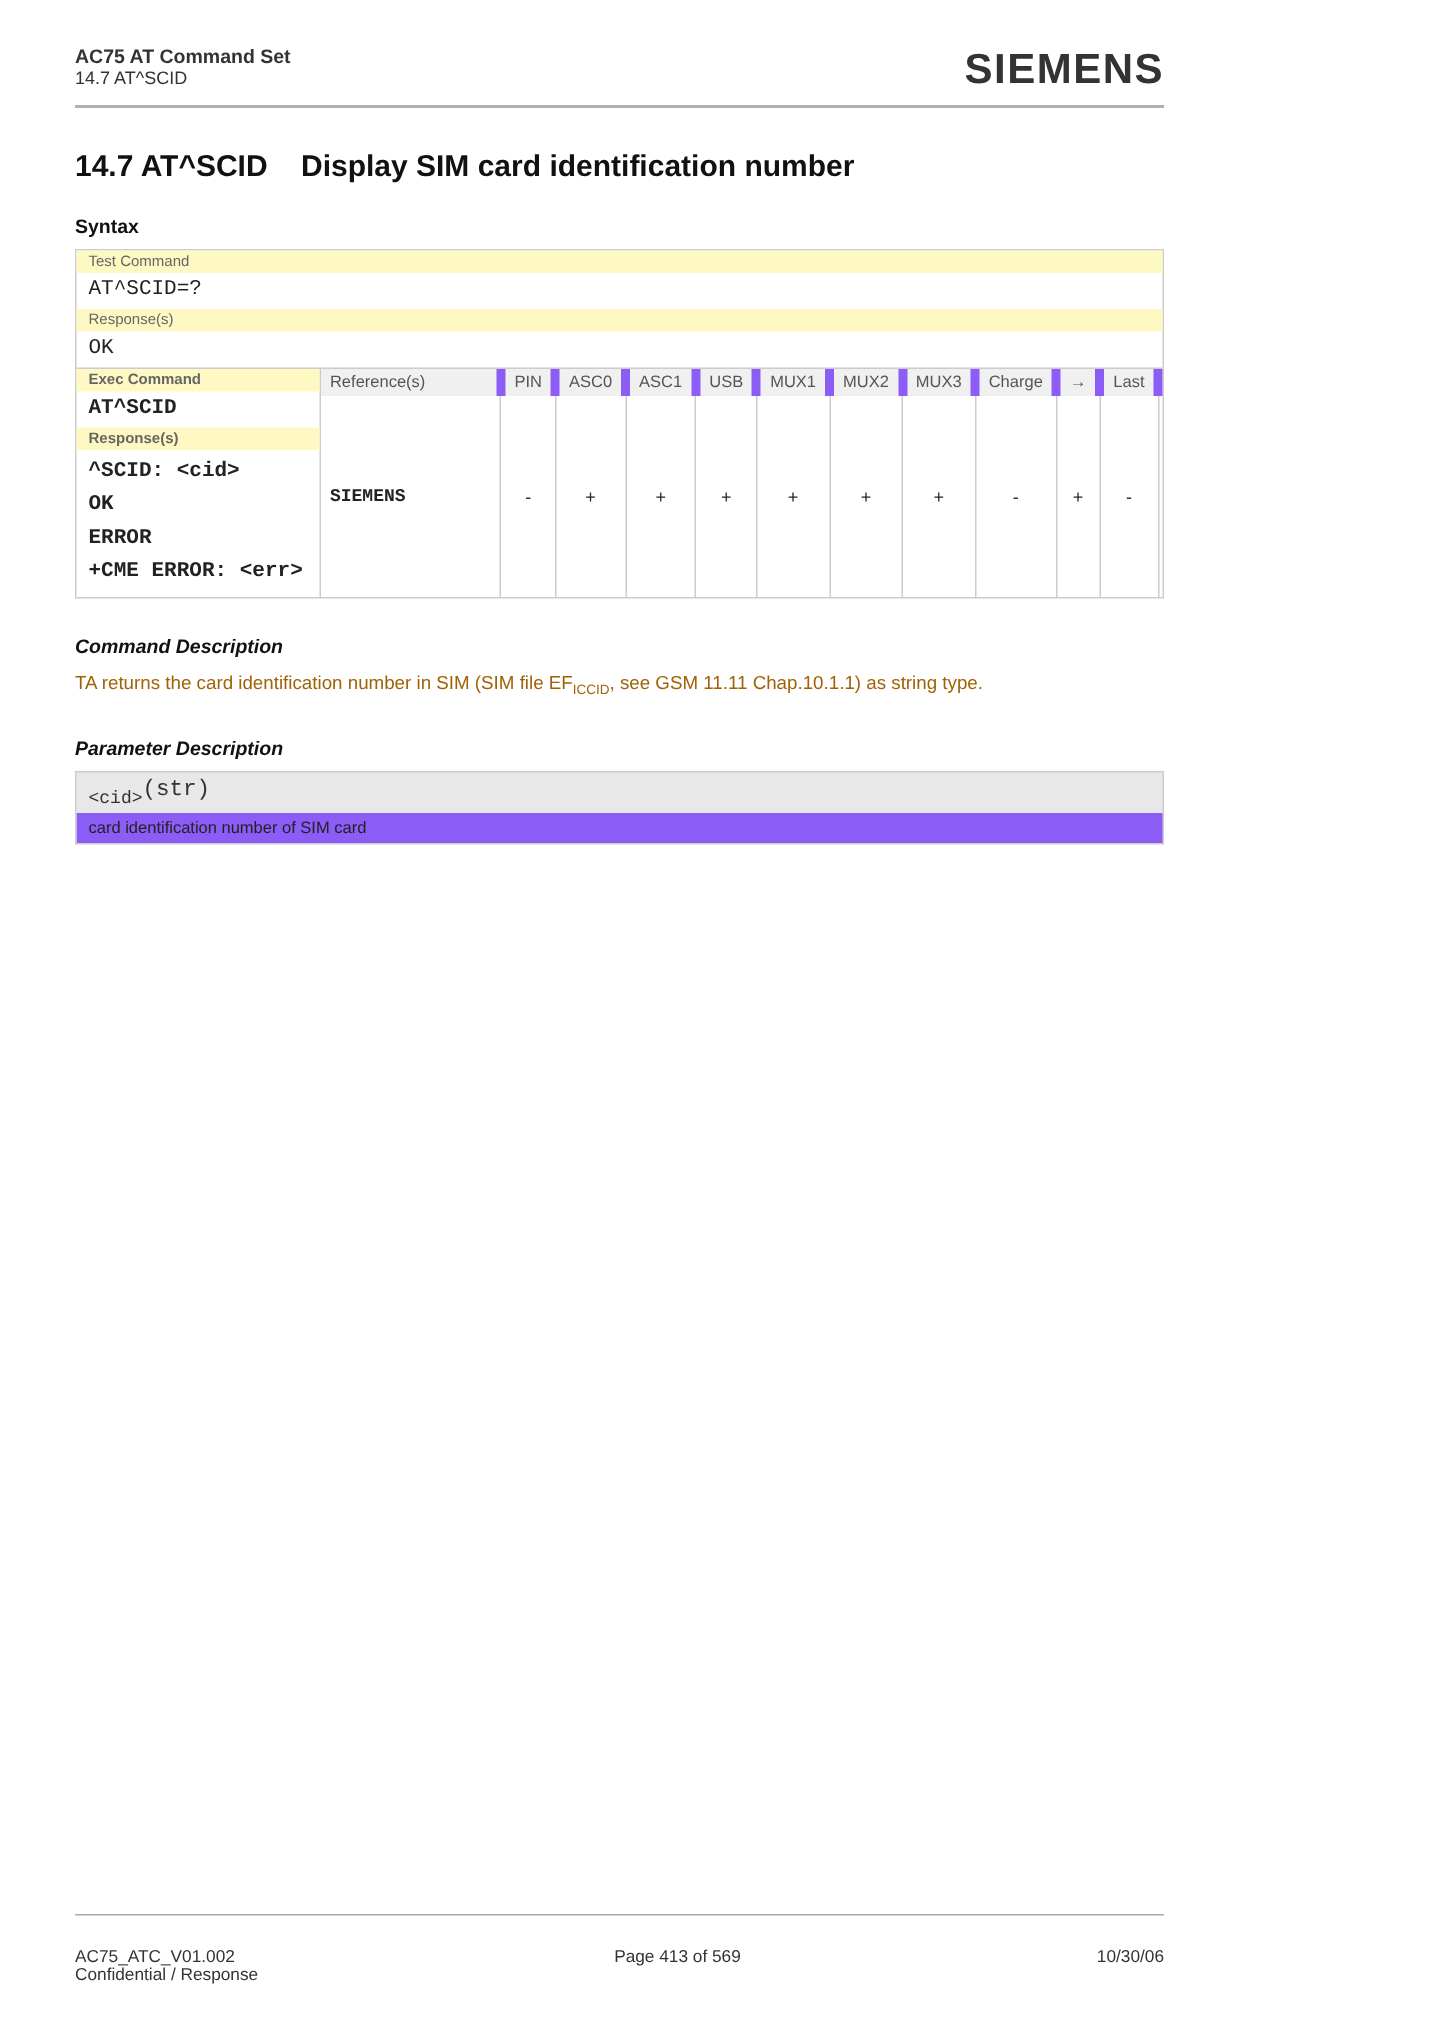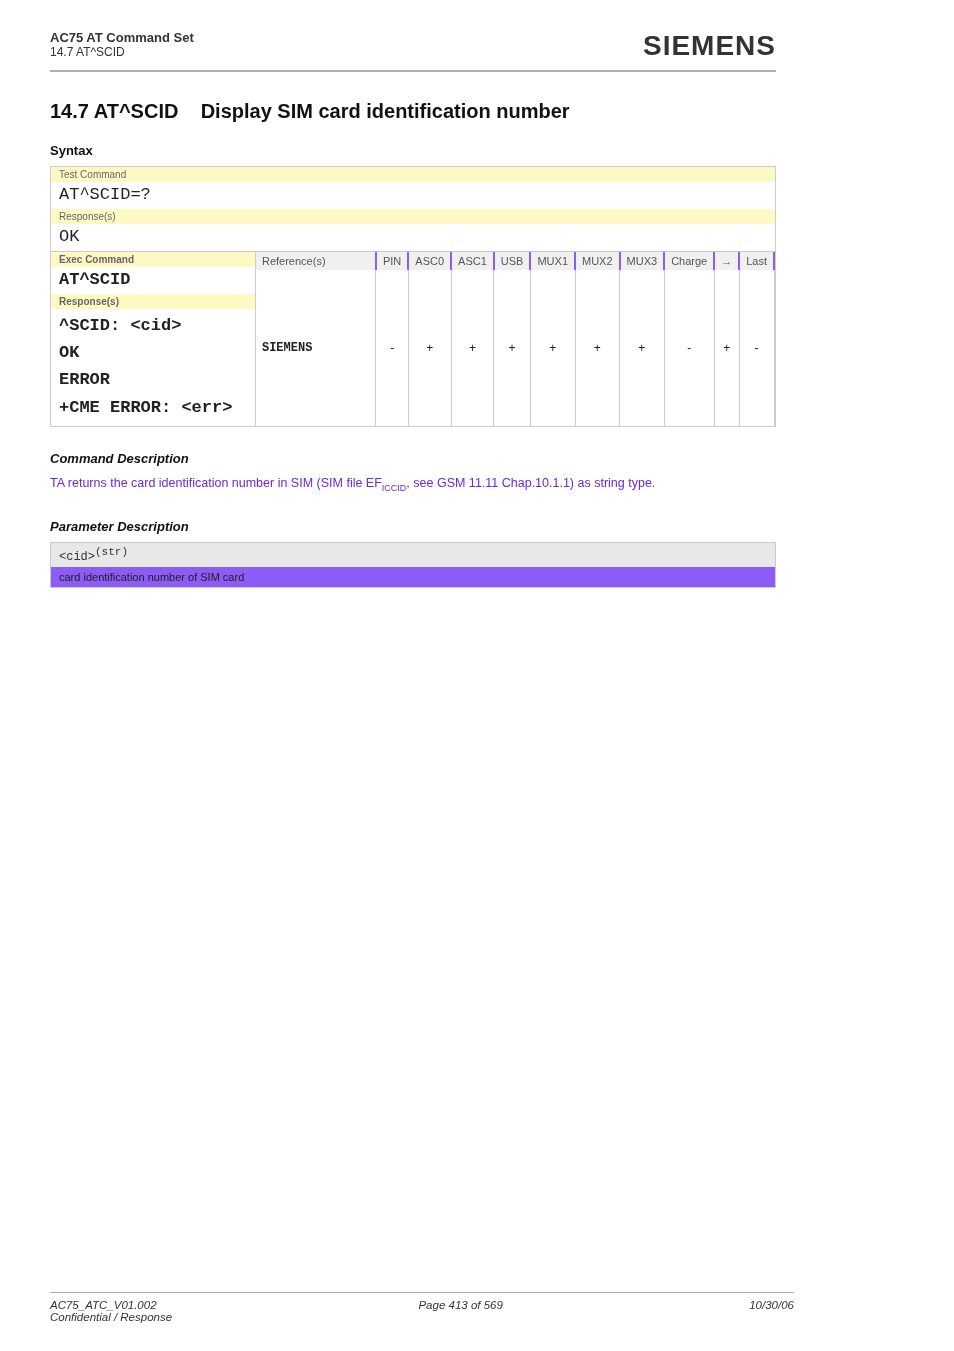--- a/index.html
+++ b/index.html
@@ -74,21 +74,21 @@
       border: 1px solid #ccc;
       margin-bottom: 24px;
       font-size: 12px;
     }
     .ref-table-wrapper th {
       background-color: #f0f0f0;
       color: #555;
       font-size: 11px;
       font-weight: normal;
       padding: 3px 6px;
-      border-right: 2px solid #8b5cf6;
+      border-right: 6px solid #8b5cf6;
       text-align: center;
     }
     .ref-table-wrapper th.ref-label {
       text-align: left;
       min-width: 120px;
     }
     .ref-table-wrapper td {
       padding: 3px 6px;
       border-right: 1px solid #ccc;
       text-align: center;
@@ -114,21 +114,21 @@
     }
     .cmd-row-label {
       background-color: #fef9c3;
       color: #666;
       font-size: 10px;
       padding: 2px 8px;
       display: block;
     }
     .cmd-row-content {
       font-family: 'Courier New', Courier, monospace;
-      font-size: 17px;
+      font-size: 14px;
       padding: 3px 8px 5px 8px;
       display: block;
       white-space: pre;
     }
     .cmd-divider {
       border: none;
       border-top: 1px solid #ccc;
       margin: 0;
     }
 
@@ -137,21 +137,21 @@
       font-size: 13px;
       font-weight: bold;
       font-style: italic;
       margin-top: 18px;
       margin-bottom: 8px;
       color: #111;
     }
     .desc-text {
       font-size: 12.5px;
       line-height: 1.5;
-      color: #6d28d9;
+      color: #a16207;
       margin-bottom: 24px;
     }
     .desc-text sub {
       font-size: 9px;
     }
 
     
     .param-table {
       width: 100%;
       border-collapse: collapse;
@@ -167,36 +167,35 @@
       font-size: 12px;
       color: #333;
     }
     .param-table .param-desc-row td {
       background: #8b5cf6;
       padding: 4px 8px;
       font-size: 11px;
       color: #222;
     }
     sup {
-      font-size: 11px;
+      font-size: 15px;
     }
 
     
     .footer {
       position: absolute;
       bottom: 28px;
       left: 50px;
-      right: 32px;
+      right: 50px;
       border-top: 1px solid #aaa;
-      padding-top: 6px;
+      padding-top: 22px;
       display: flex;
       justify-content: space-between;
       font-size: 11.5px;
       color: #333;
-      font-style: italic;
     }
     .footer-left {
       display: flex;
       flex-direction: column;
     }
   </style>
 </head>
 <body>
 
 <div class="page-wrapper">

